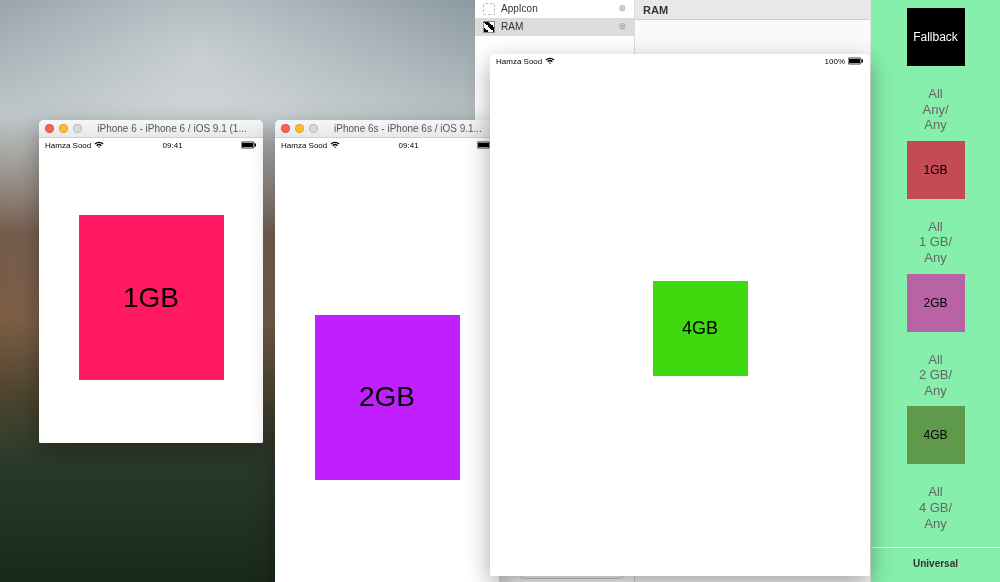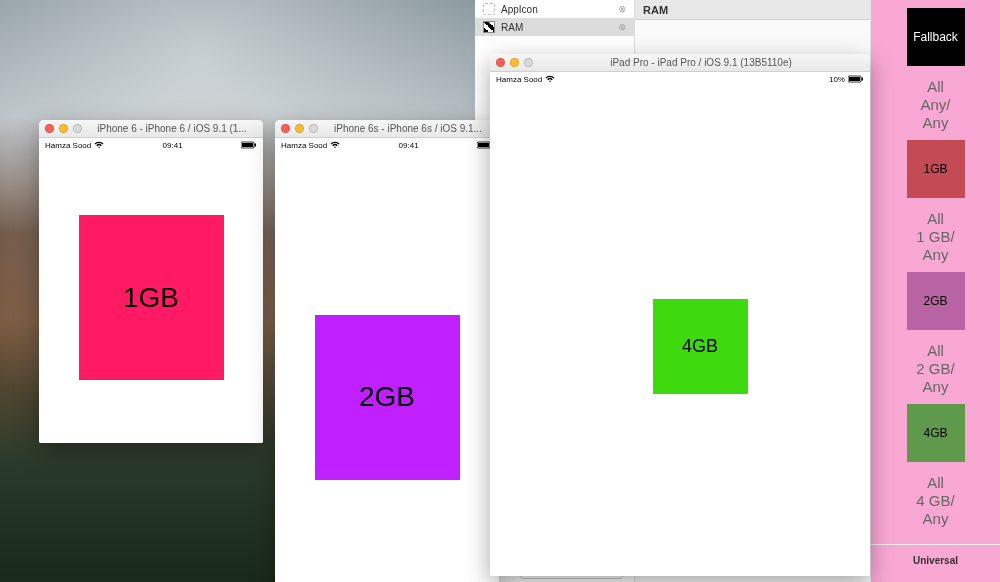--- a/index.html
+++ b/index.html
@@ -36,21 +36,21 @@
     left: 0;
     width: 160px;
     height: 582px;
     background: #ffffff;
     border-right: 1px solid #dcdcdc;
     font-size: 10px;
     color: #333;
   }
   .asset-row {
     display: flex;
-    align-items: center;
+    align-items: flex-start;
     gap: 6px;
     padding: 3px 8px;
   }
   .asset-row.sel {
     background: #dcdcdc;
   }
   .asset-icon {
     width: 12px; height: 12px;
     display: inline-flex;
     align-items: center; justify-content: center;
@@ -107,21 +107,21 @@
     font-weight:600;
     color:#333;
   }
 
   .ram-panel {
     position: absolute;
     top: 0;
     right: 0;
     width: 130px;
     height: 582px;
-    background: #f9a8d4;
+    background: #86efac;
     border-left: 1px solid #e5e5e5;
     text-align: center;
     overflow-y: auto;
   }
   .ram-entry {
     padding: 8px 0 0 0;
   }
   .ram-swatch {
     width: 58px;
     height: 58px;
@@ -131,24 +131,24 @@
     justify-content: center;
     font-size: 12px;
     font-weight: 400;
     color: #fff;
   }
   .ram-swatch.fallback { background:#000; }
   .ram-swatch.r1 { background:#c44a56; color:#000;}
   .ram-swatch.r2 { background:#b763a4; color:#000;}
   .ram-swatch.r4 { background:#5f9a4c; color:#000;}
   .ram-meta {
-    font-size: 15px;
+    font-size: 13px;
     color: #666;
     line-height: 1.2;
-    margin-top: 12px;
+    margin-top: 20px;
     white-space: pre;
   }
   .ram-universal {
     font-size: 10px;
     font-weight: 600;
     color:#333;
     padding: 10px 0;
     border-top:1px solid #eee;
     margin-top:16px;
   }
@@ -343,38 +343,32 @@
     </span>
   </div>
   <div class="screen">
     <div class="ram-square">
         <span>2GB</span>
       </div>
   </div>
 </div>
 
 <div id="sim-ipadpro" class="sim">
-  <div class="titlebar">
-    <span class="tl-btn close"></span>
-    <span class="tl-btn min"></span>
-    <span class="tl-btn inactive"></span>
-    <span class="title">iPad Pro - iPad Pro / iOS 9.1 (13B5110e)</span>
-  </div>
   <div class="statusbar">
     <span class="left">
       <span>Hamza Sood</span>
       <span class="wifi-icon">
           <svg width="10" height="8" viewBox="0 0 10 8">
             <path d="M5 7 L6 6 A1.4 1.4 0 0 0 4 6 Z M2.2 4.2 A4 4 0 0 1 7.8 4.2 L6.8 5.2 A2.6 2.6 0 0 0 3.2 5.2 Z M0.5 2.5 A6.4 6.4 0 0 1 9.5 2.5 L8.5 3.5 A5 5 0 0 0 1.5 3.5 Z" fill="#000"></path>
           </svg>
         </span>
     </span>
     <span></span>
     <span class="right">
-      <span>10%</span>
+      <span>100%</span>
       <span class="batt-icon">
           <svg width="16" height="8" viewBox="0 0 16 8">
             <rect x="0" y="1" width="13" height="6" rx="1" fill="none" stroke="#000" stroke-width="0.8"></rect>
             <rect x="1" y="2" width="11" height="4" fill="#000"></rect>
             <rect x="13.5" y="2.5" width="1.5" height="3" fill="#000"></rect>
           </svg>
         </span>
     </span>
   </div>
   <div class="screen">

